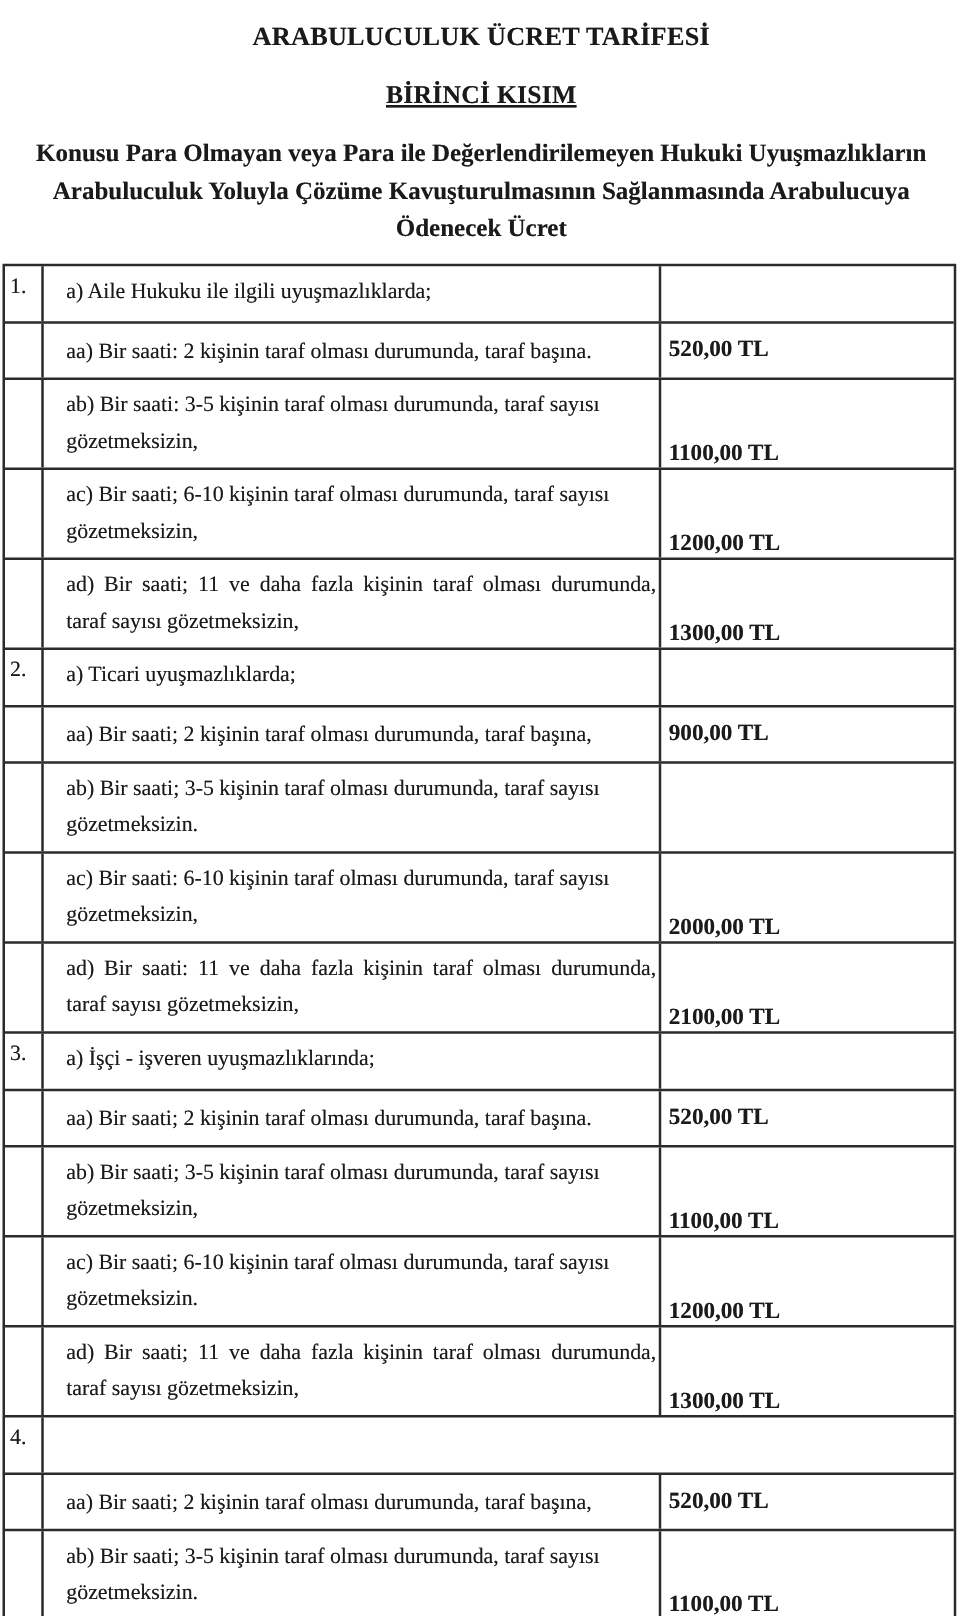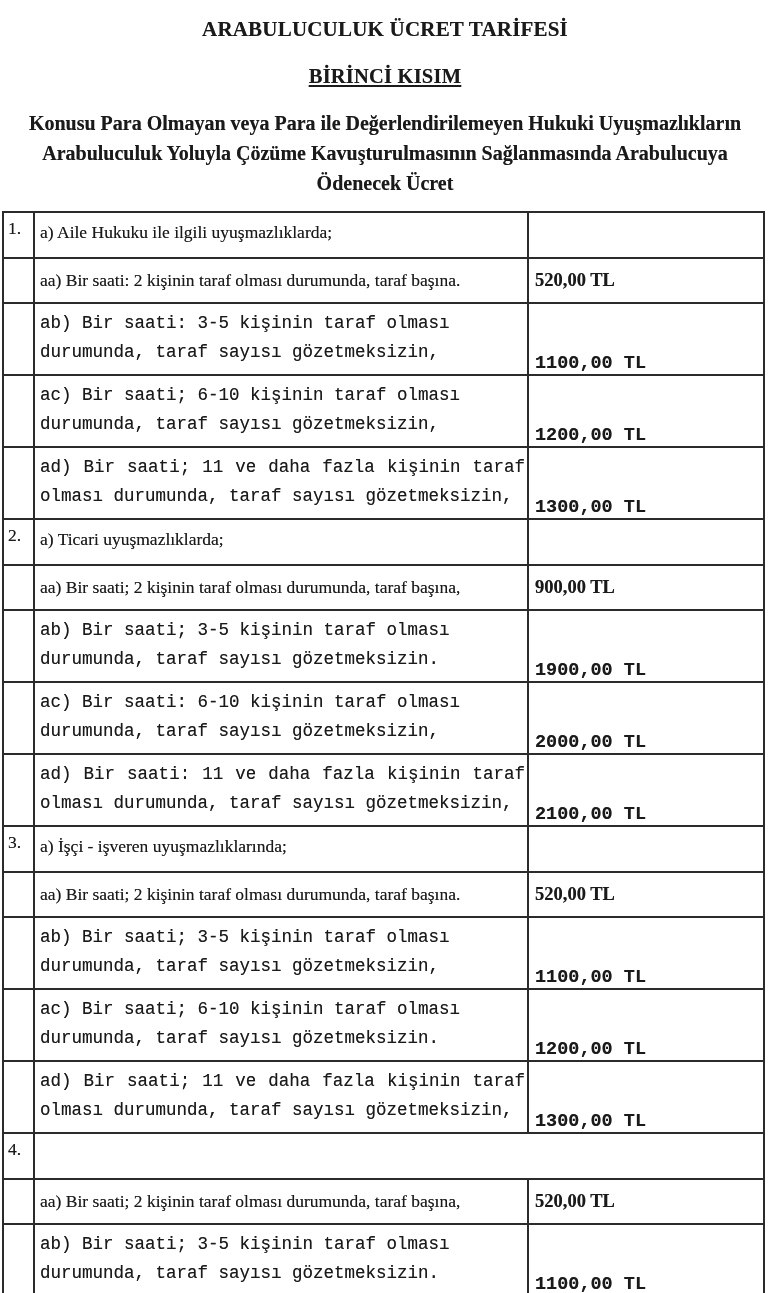--- a/index.html
+++ b/index.html
@@ -40,32 +40,32 @@
     border: 2px solid #2b2b2b;
   }
   .row {
     display: grid;
     grid-template-columns: 31px 494px 1fr;
     border-bottom: 2px solid #2b2b2b;
   }
   .row:last-child { border-bottom: none; }
   .rh { height: 44px; }   
   .rs { height: 43px; }   
-  .rt { height: 70px; font-family: Liberation Mono, monospace; }   
+  .rt { height: 70px; }   
   .cell { overflow: hidden; }
   .num {
     border-right: 2px solid #2b2b2b;
     font-size: 17.5px;
     padding: 5px 1px 0 4px;
   }
   .desc {
     border-right: 2px solid #2b2b2b;
     font-size: 17.5px;
     line-height: 29px;
-    padding-left: 5px;
+    padding-left: 18px;
     padding-right: 2px;
   }
   .desc.top { padding-top: 5px; }
   .desc.mid { display: flex; align-items: center; }
   .fee {
     font-weight: bold;
     font-size: 18.5px;
     padding-left: 6px;
   }
   .fee.mid { display: flex; align-items: center; text-align: center; }
@@ -121,21 +121,20 @@
       <div class="cell fee"></div>
     </div>
     <div class="row rs">
       <div class="cell num"></div>
       <div class="cell desc mid">aa) Bir saati; 2 kişinin taraf olması durumunda, taraf başına,</div>
       <div class="cell fee mid">900,00 TL</div>
     </div>
     <div class="row rt">
       <div class="cell num"></div>
       <div class="cell desc top">ab) Bir saati; 3-5 kişinin taraf olması durumunda, taraf sayısı gözetmeksizin.</div>
-      <div class="cell fee bot">1900,00 TL</div>
     </div>
     <div class="row rt">
       <div class="cell num"></div>
       <div class="cell desc top">ac) Bir saati: 6-10 kişinin taraf olması durumunda, taraf sayısı gözetmeksizin,</div>
       <div class="cell fee bot">2000,00 TL</div>
     </div>
     <div class="row rt">
       <div class="cell num"></div>
       <div class="cell desc top just">ad) Bir saati: 11 ve daha fazla kişinin taraf olması durumunda, taraf sayısı gözetmeksizin,</div>
       <div class="cell fee bot">2100,00 TL</div>

